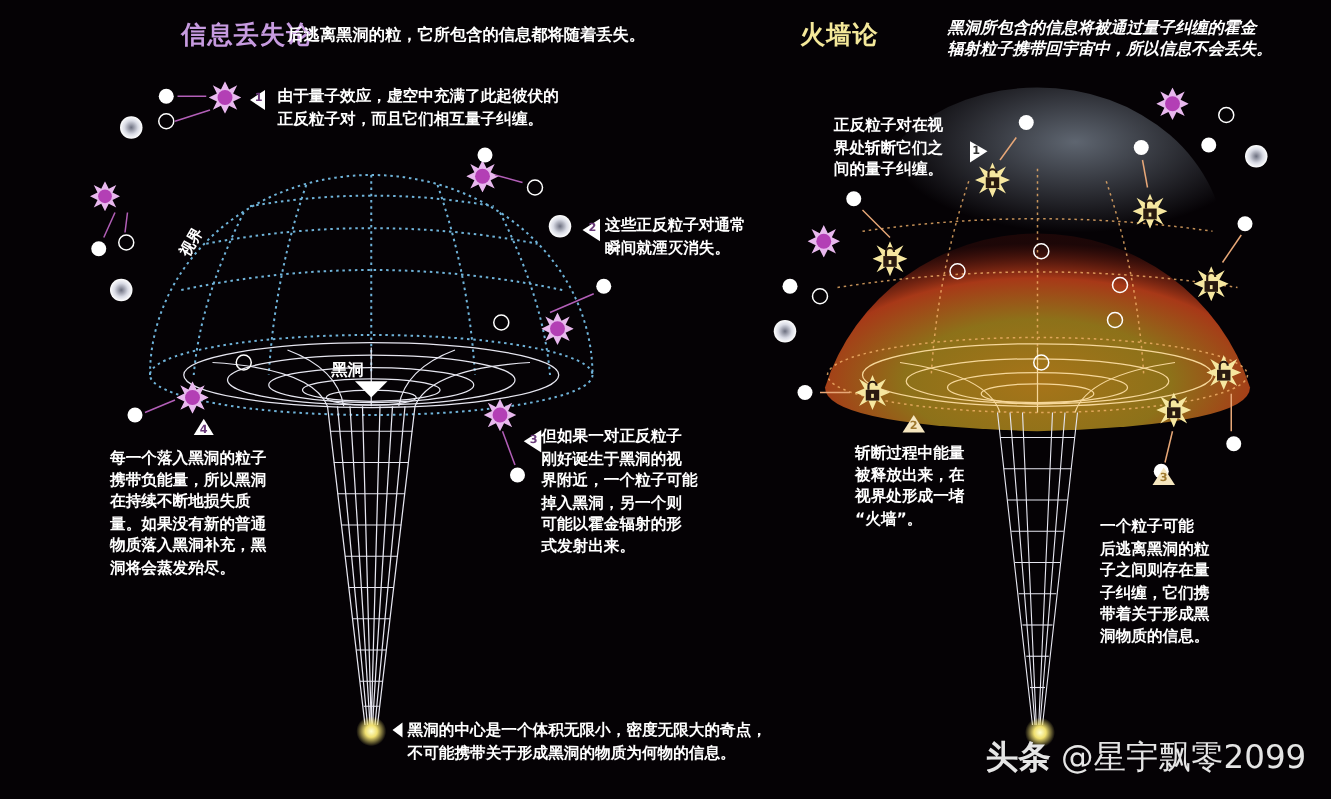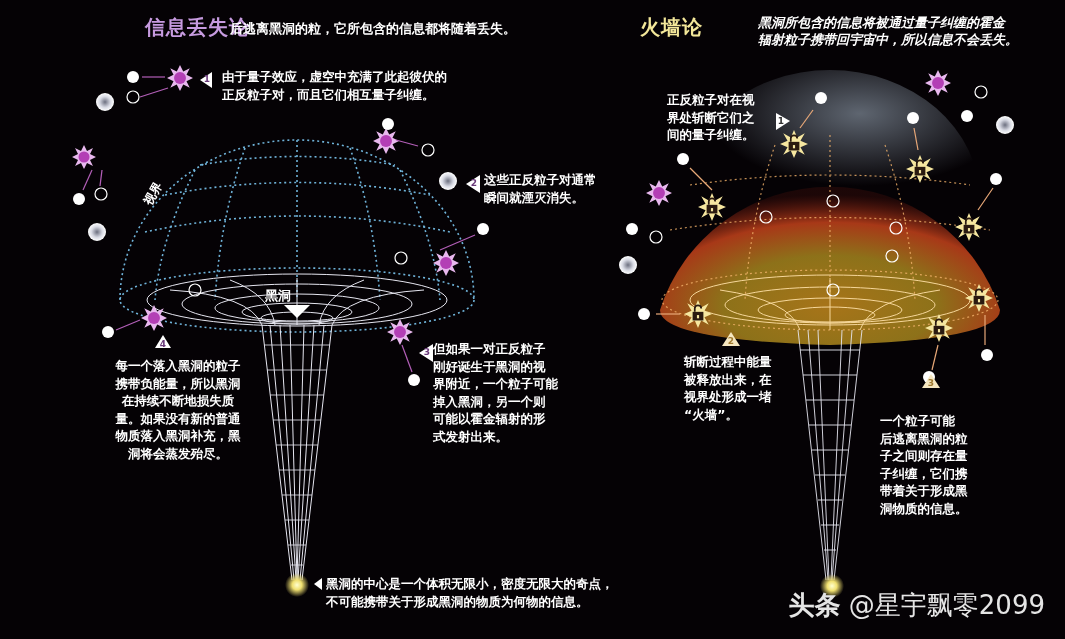--- a/index.html
+++ b/index.html
@@ -224,21 +224,21 @@
 <div class="abs note" style="left:222px; top:68px; width:300px;">由于量子效应，虚空中充满了此起彼伏的
 正反粒子对，而且它们相互量子纠缠。</div>
 <div class="abs note" style="left:484px; top:171px; width:140px;">这些正反粒子对通常
 瞬间就湮灭消失。</div>
 <div class="abs note" style="left:433px; top:340px; width:150px;">但如果一对正反粒子
 刚好诞生于黑洞的视
 界附近，一个粒子可能
 掉入黑洞，另一个则
 可能以霍金辐射的形
 式发射出来。</div>
-<div class="abs note" style="left:88px; top:357px; width:180px;text-align:center;">每一个落入黑洞的粒子
+<div class="abs note" style="left:88px; top:357px; width:180px;">每一个落入黑洞的粒子
 携带负能量，所以黑洞
 在持续不断地损失质
 量。如果没有新的普通
 物质落入黑洞补充，黑
 洞将会蒸发殆尽。</div>
 <div class="abs note" style="left:326px; top:575px; width:320px;">黑洞的中心是一个体积无限小，密度无限大的奇点，
 不可能携带关于形成黑洞的物质为何物的信息。</div>
 
 <div class="num-tri" style="left:203px; top:74px; width:8px;">1</div>
 <div class="num-tri" style="left:470px; top:178px; width:8px;">2</div>

